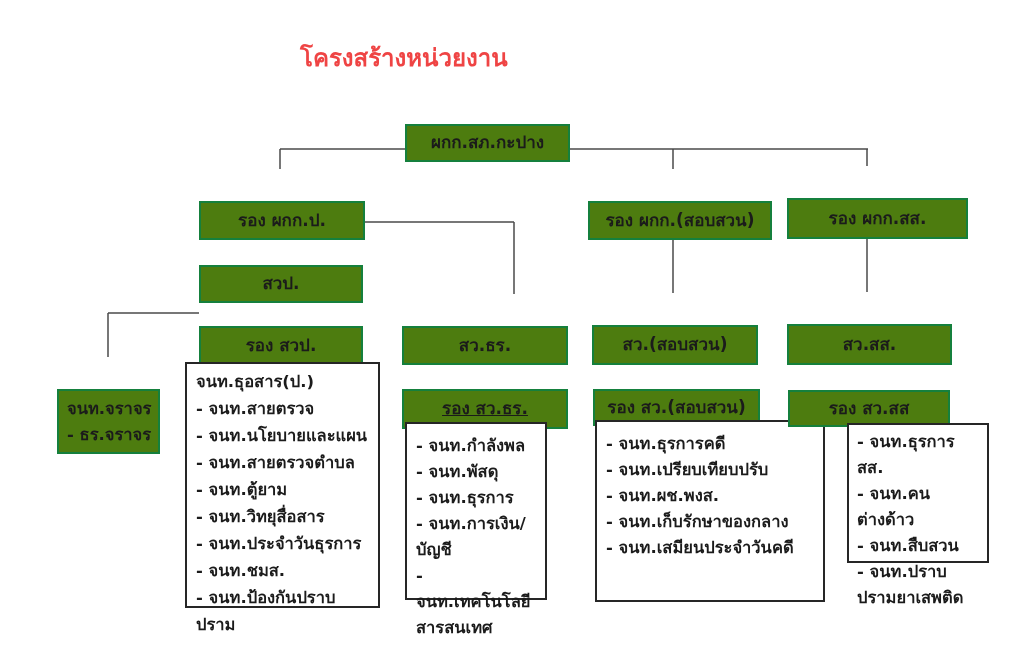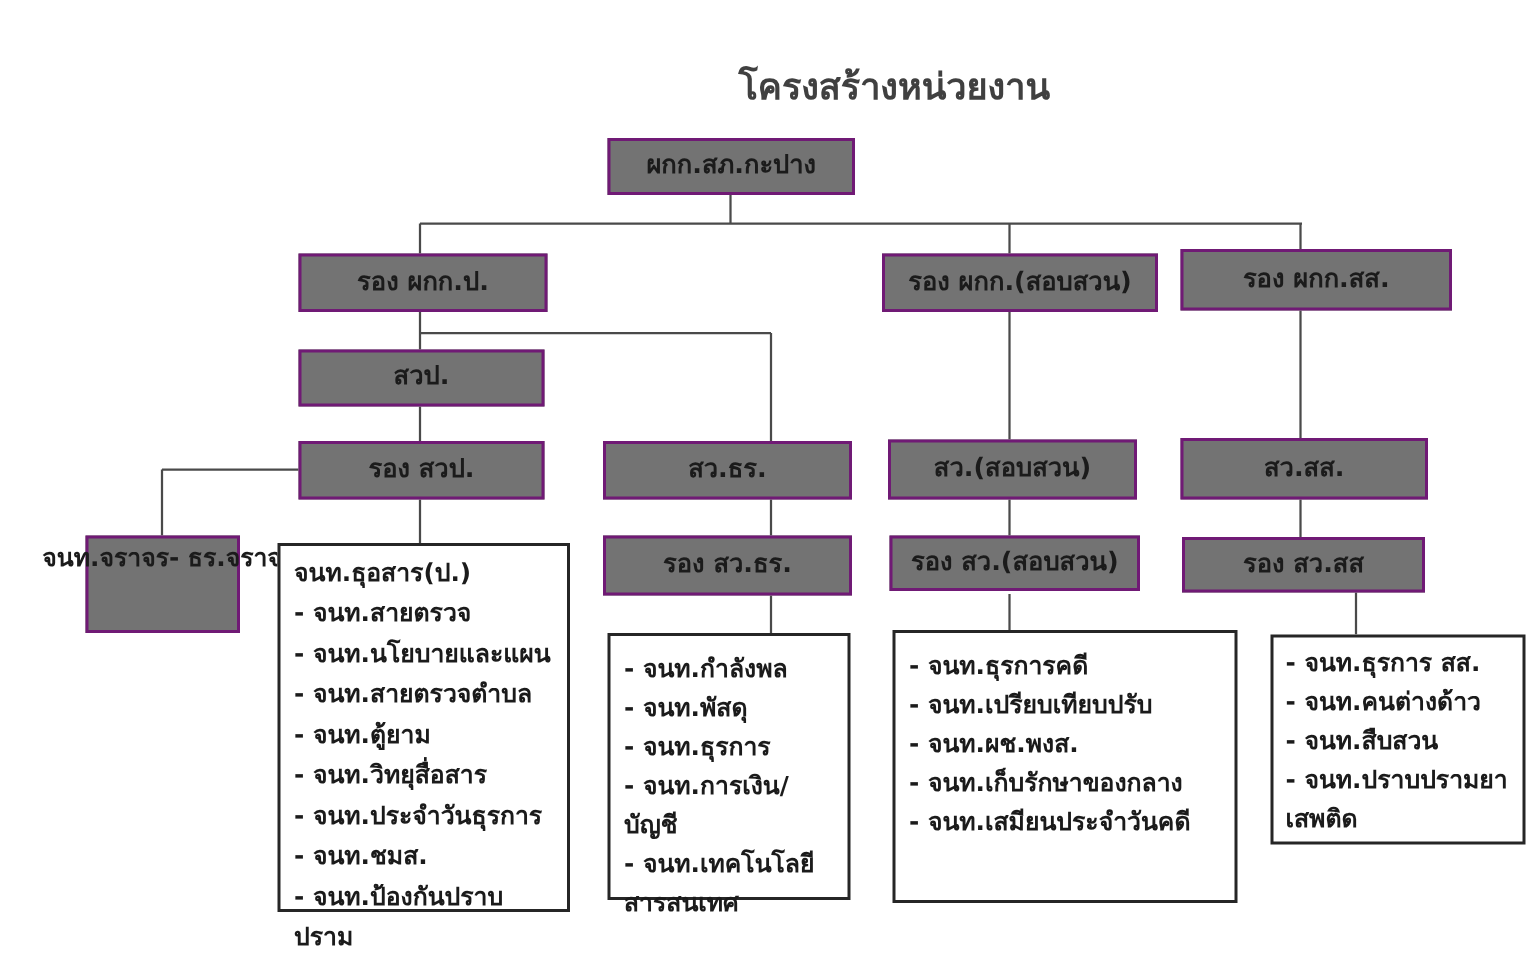--- a/index.html
+++ b/index.html
@@ -4,57 +4,57 @@
 <style>
   html,body{margin:0;padding:0;background:#ffffff;}
   .stage{
     position:relative;width:1024px;height:651px;background:#ffffff;
     font-family:"DejaVu Sans",sans-serif;color:#1b1b1b;overflow:hidden;
   }
   .wires{position:absolute;left:0;top:0;width:1024px;height:651px;}
   .wires line{stroke:#4a4a4a;stroke-width:1.5;}
   .chart-title{
     position:absolute;left:300px;top:38px;width:400px;
-    text-align:right;font-size:24px;font-weight:700;color:#404040;
+    text-align:left;font-size:24px;font-weight:700;color:#ef4444;
   }
   .node{
-    position:absolute;border:2px solid #701a75;background:#737373;
+    position:absolute;border:2px solid #15803d;background:#4d7c0f;
     display:flex;align-items:center;justify-content:center;
     font-size:17px;font-weight:600;text-align:center;line-height:1.25;
-    box-sizing:border-box;white-space:nowrap;
+    box-sizing:border-box;white-space:nowrap;margin-top:32px;
   }
   .node.multi{
-    flex-direction:row;align-items:flex-start;justify-content:center;
+    flex-direction:column;align-items:flex-start;justify-content:center;
     padding-left:8px;text-align:left;line-height:26px;font-size:16.5px;
   }
   .listbox{
     position:absolute;border:2px solid #262626;background:#fff;
     font-size:16.5px;font-weight:600;line-height:26px;
     padding:6px 9px;box-sizing:border-box;text-align:left;
   }
   .listbox .li{display:block;}
   
   #n-root   {left:405px;top:92px;width:165px;height:38px;}
   #n-dp     {left:199px;top:169px;width:166px;height:39px;}
   #n-swp    {left:199px;top:233px;width:164px;height:38px;}
   #n-dswp   {left:199px;top:294px;width:164px;height:39px;}
   #n-traffic{left:57px;top:357px;width:103px;height:65px;}
   #n-swthr  {left:402px;top:294px;width:166px;height:39px;}
-  #n-dswthr {left:402px;top:357px;width:166px;height:40px;}
+  #n-dswthr {left:402px;top:357px;width:166px;height:40px;text-decoration:underline;}
   #n-dinv   {left:588px;top:169px;width:184px;height:39px;}
   #n-swinv  {left:592px;top:293px;width:166px;height:40px;}
   #n-dswinv {left:593px;top:357px;width:167px;height:37px;}
   #n-dss    {left:787px;top:166px;width:181px;height:41px;text-align:right;}
   #n-swss   {left:787px;top:292px;width:165px;height:41px;}
   #n-dswss  {left:788px;top:358px;width:162px;height:37px;}
   
   #lb-admin {left:185px;top:362px;width:195px;height:246px;line-height:27px;padding-top:4px;}
-  #lb-thr   {left:405px;top:422px;width:162px;height:178px;padding-top:9px;}
+  #lb-thr   {left:405px;top:422px;width:142px;height:178px;padding-top:9px;}
   #lb-inv   {left:595px;top:420px;width:230px;height:182px;padding-top:9px;}
-  #lb-ss    {left:847px;top:423px;width:170px;height:140px;padding:4px 8px;}
+  #lb-ss    {left:847px;top:423px;width:142px;height:140px;padding:4px 8px;}
 </style>
 </head>
 <body>
 
 <div class="stage">
 
   <svg class="wires" viewBox="0 0 1024 651">
     <g>
       <line x1="487" y1="130" x2="487" y2="149"></line>
       <line x1="280" y1="149" x2="868" y2="149"></line>

